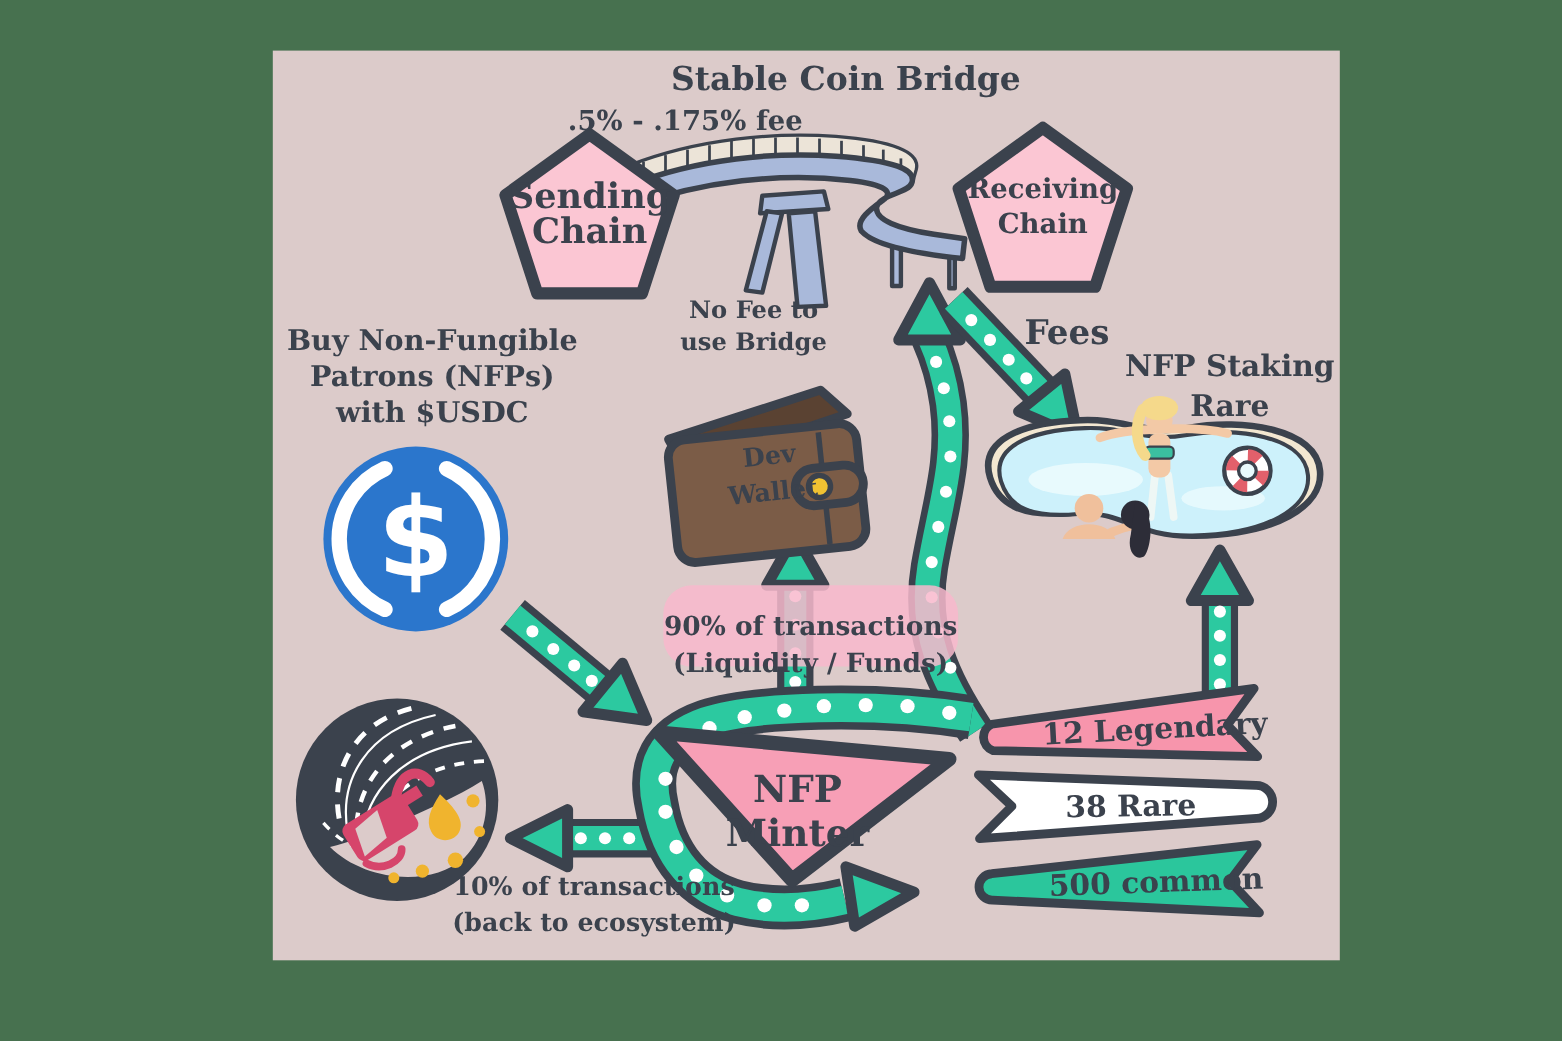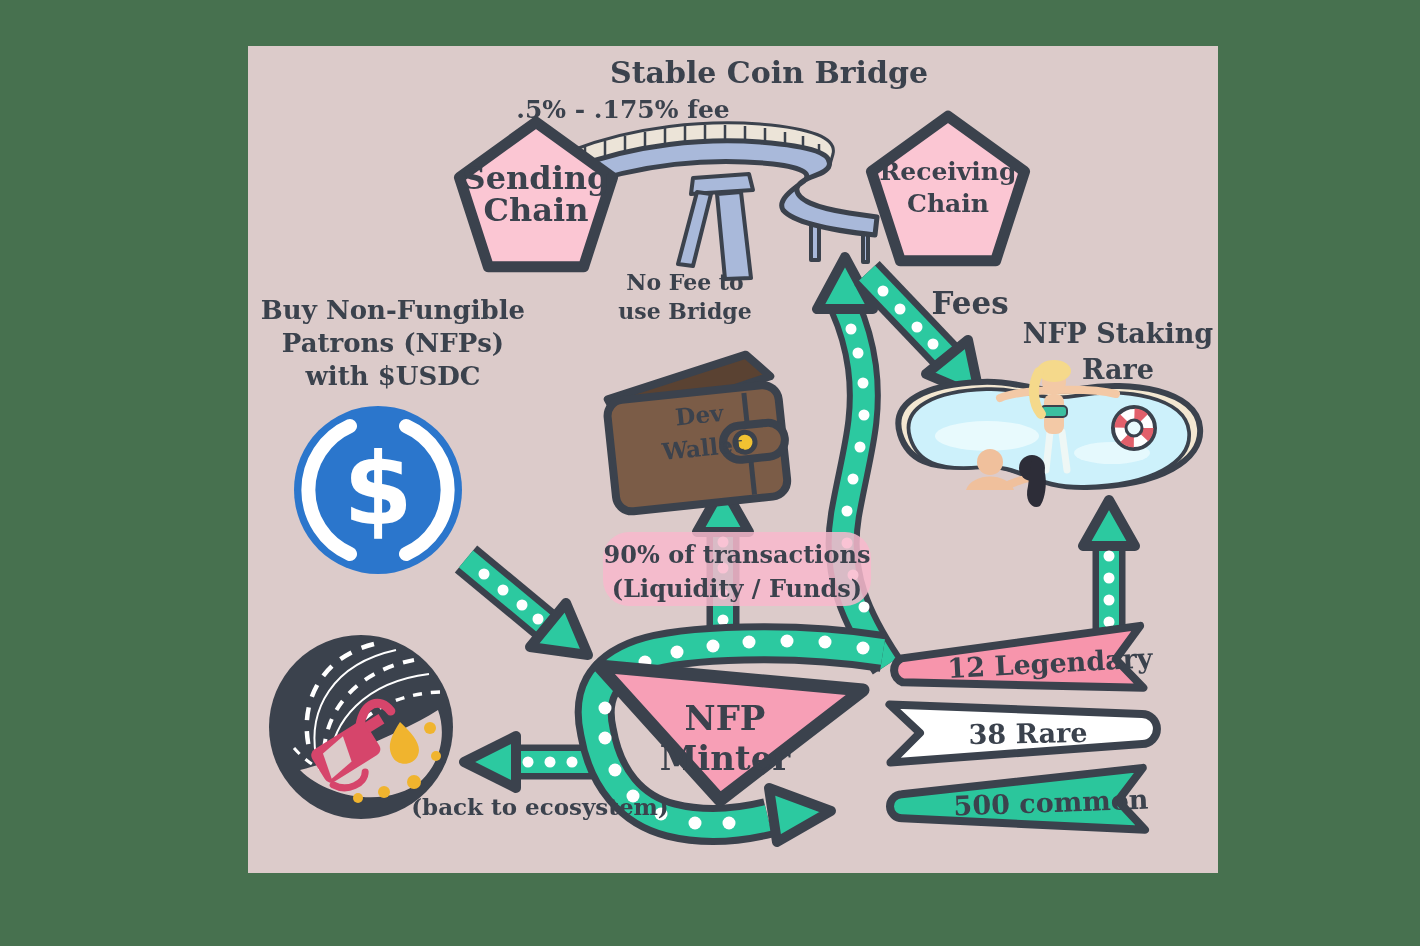--- a/index.html
+++ b/index.html
@@ -215,21 +215,21 @@
     </g>
 
     <g transform="translate(262,72)">
       <circle r="21" fill="#ffffff" stroke="#3b424d" stroke-width="4"></circle>
       <circle r="14" fill="none" stroke="#e2606b" stroke-width="11" stroke-dasharray="10.5 11.5"></circle>
       <circle r="8" fill="#e8fafd" stroke="#3b424d" stroke-width="3"></circle>
     </g>
   </svg>
 
 
-  <div class="abs txt ninety-box" style="left:603px;top:532px;width:268px;height:74px;font-size:24px;line-height:34px;padding-top:6px;box-sizing:border-box;border-radius:26px;">
+  <div class="abs txt ninety-box" style="left:603px;top:532px;width:268px;height:74px;font-size:24px;line-height:34px;padding-top:20px;box-sizing:border-box;border-radius:26px;">
     <div>90% of transactions</div>
     <div>(Liquidity / Funds)</div>
   </div>
 
   <svg class="abs" style="left:563px;top:628px;" width="335" height="215" viewBox="0 0 335 215">
     <path class="shaft-dark" stroke-width="40" d="M320,24 C230,10 120,14 78,28 C38,42 26,68 34,104 C42,150 68,182 108,192 C140,200 172,198 205,190"></path>
     <path class="shaft-teal" stroke-width="26" d="M320,24 C230,10 120,14 78,28 C38,42 26,68 34,104 C42,150 68,182 108,192 C140,200 172,198 205,190"></path>
     <polygon class="head" points="268,183 206,160 214,214"></polygon>
     <g>
       <circle class="dot" cx="300" cy="20" r="6.5"></circle>
@@ -278,20 +278,21 @@
       <path d="M136,92 C127,106 123,116 128,126 C133,137 150,136 154,125 C158,115 149,104 136,92 Z"></path>
       <circle cx="166" cy="98" r="6"></circle>
         <circle cx="172" cy="126" r="5"></circle>
       <circle cx="150" cy="152" r="7"></circle>
         <circle cx="120" cy="162" r="6"></circle>
       <circle cx="94" cy="168" r="5"></circle>
     </g>
   </svg>
 
   <div class="abs txt" style="left:380px;top:791px;width:320px;font-size:23px;line-height:32px;">
+    <div>10% of transactions</div>
     <div>(back to ecosystem)</div>
   </div>
 
   <div class="abs" style="left:878px;top:624px;width:292px;height:82px;transform:rotate(-3deg);">
     <svg width="292" height="82" viewBox="0 0 292 82">
       <path d="M24,28 L264,8 L238,40 L264,70 L24,52 A13,13 0 0 1 24,28 Z" stroke="#3b424d" stroke-width="8" stroke-linejoin="round" fill="#f795ac"></path>
     </svg>
     <div class="banner-label txt" style="font-size:27px;padding-left:26px;">12 Legendary</div>
   </div>
 

